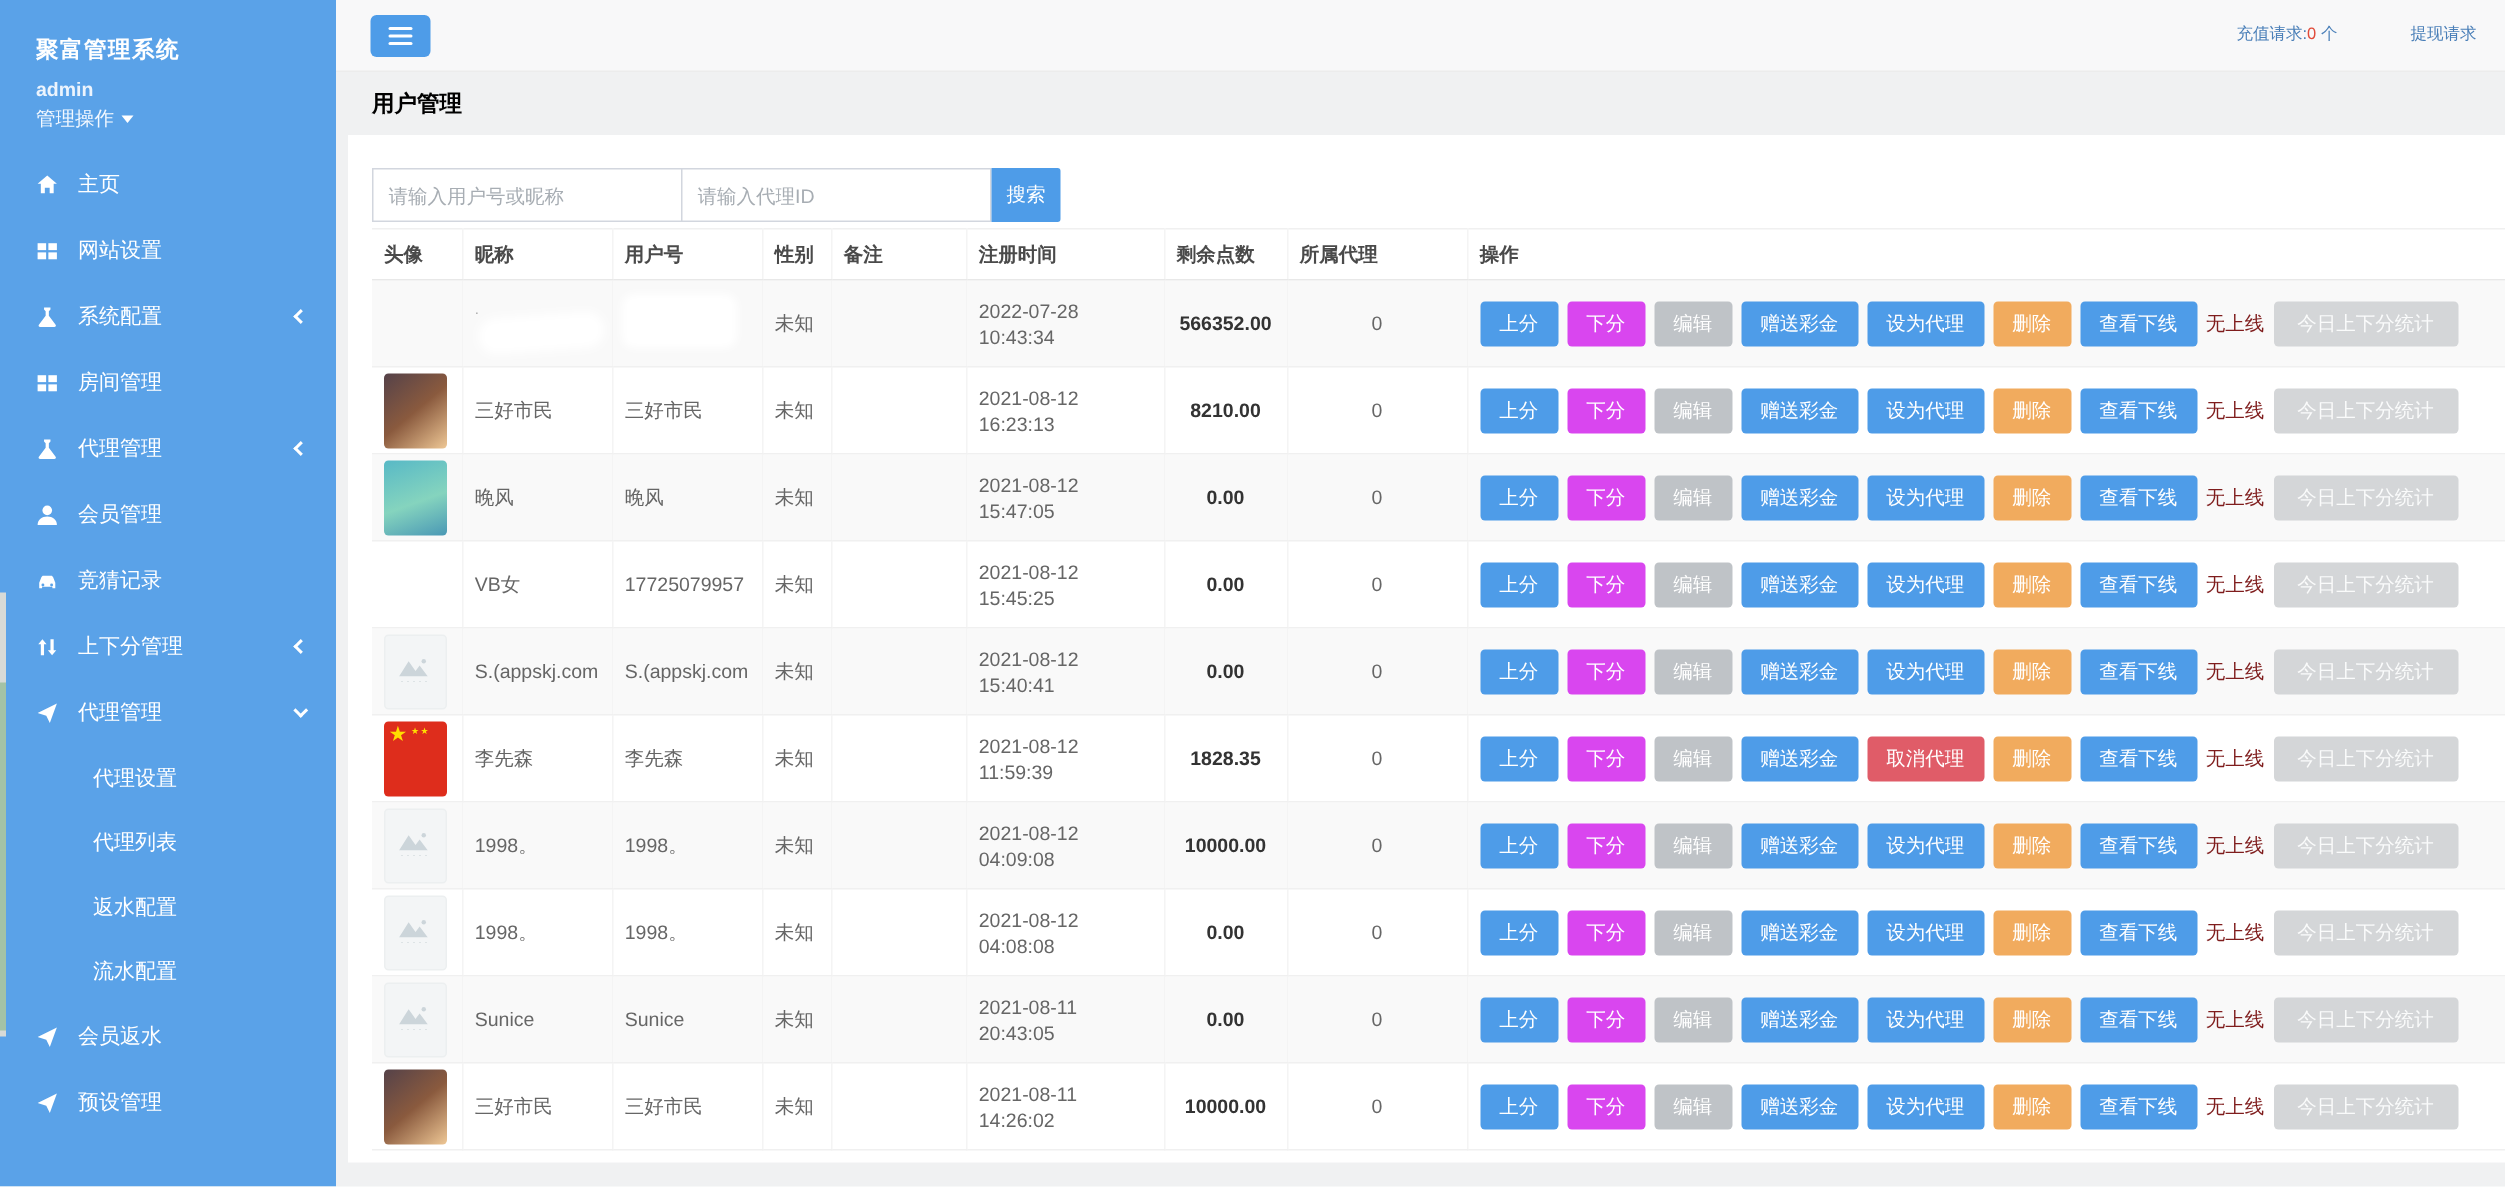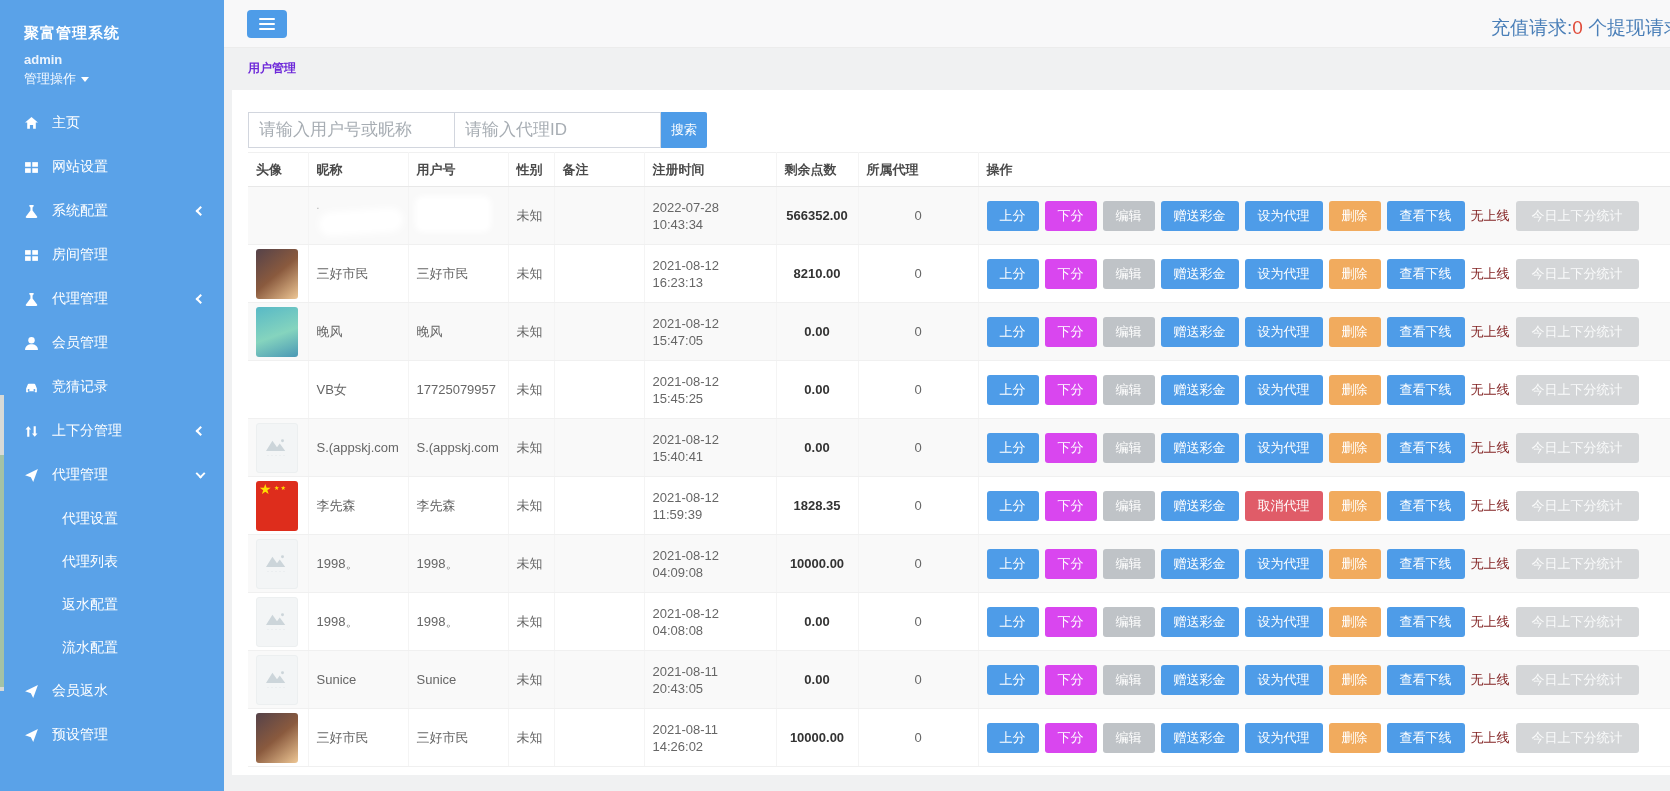--- a/index.html
+++ b/index.html
@@ -22,29 +22,29 @@
   .sub .nav-item { height:43px; padding-left:62px; }
   .chev { width:7px; height:7px; border-left:2px solid #fff; border-bottom:2px solid #fff; position:absolute; right:20px; top:50%; }
   .chev.left { transform:translateY(-50%) rotate(45deg); }
   .chev.down { transform:translateY(-70%) rotate(-45deg); }
   .side-scroll { position:absolute; left:0; top:395px; width:4px; height:296px; background:#d7dad7; }
   .side-thumb  { position:absolute; left:0; top:60px;  width:4px; height:232px; background:#a3c2a6; }
   
   .navbar { position:absolute; left:224px; top:0; width:1446px; height:48px; background:#f8f8f9; border-bottom:1px solid #ececec; }
   .hamburger { position:absolute; left:23px; top:10px; width:40px; height:28px; background:#4e9ce8; border:none; border-radius:4px; cursor:pointer; display:flex; flex-direction:column; justify-content:center; align-items:center; gap:3px; }
   .hamburger i { display:block; width:16px; height:2px; background:#fff; border-radius:1px; }
-  .nav-link { position:absolute; top:15px; font-size:19px; color:#4a7fb8; white-space:nowrap; cursor:pointer; }
+  .nav-link { position:absolute; top:15px; font-size:11px; color:#4a7fb8; white-space:nowrap; cursor:pointer; }
   .nav-link .count { color:#e04b3a; }
   #link-recharge { left:1267px; }
   #link-withdraw { left:1383px; }
   
-  .page-title { position:absolute; left:248px; top:60px; font-size:12px; color:#6d28d9; }
+  .page-title { position:absolute; left:248px; top:60px; font-size:15px; color:#000000; }
   .panel { position:absolute; left:232px; top:90px; width:1438px; height:685px; background:#fff; overflow:hidden; }
   .search-row { position:absolute; left:16px; top:22px; display:flex; }
-  .search-row input { width:207px; height:36px; border:1px solid #d2d6de; padding:0 10px; font-size:17px; color:#701a75; outline:none; background:#fff; font-family:inherit; }
+  .search-row input { width:207px; height:36px; border:1px solid #d2d6de; padding:0 10px; font-size:13px; color:#701a75; outline:none; background:#fff; font-family:inherit; }
   .search-row input + input { margin-left:-1px; }
   .search-row input::placeholder { color:#a7adb3; }
   .search-btn { width:46px; height:36px; background:#4e9ce8; color:#fff; border:none; font-size:13px; border-radius:0 2px 2px 0; cursor:pointer; font-family:inherit; }
   
   table { position:absolute; left:16px; top:62px; width:1462px; border-collapse:collapse; table-layout:fixed; border-top:1px solid #f0f0f0; }
   th { height:34px; text-align:left; padding:0 8px; font-size:13px; color:#4a4a4a; font-weight:bold; border-bottom:1px solid #e8e8e8; border-right:1px solid #f4f4f4; }
   td { height:58px; padding:3px 8px; font-size:13px; color:#666; border-bottom:1px solid #f0f0f0; border-right:1px solid #f4f4f4; overflow:hidden; word-break:break-all; }
   tbody tr:nth-child(odd) td { background:#f9f9f9; }
   td.c-points { font-weight:bold; color:#333; text-align:center; }
   td.c-agent  { text-align:center; }

